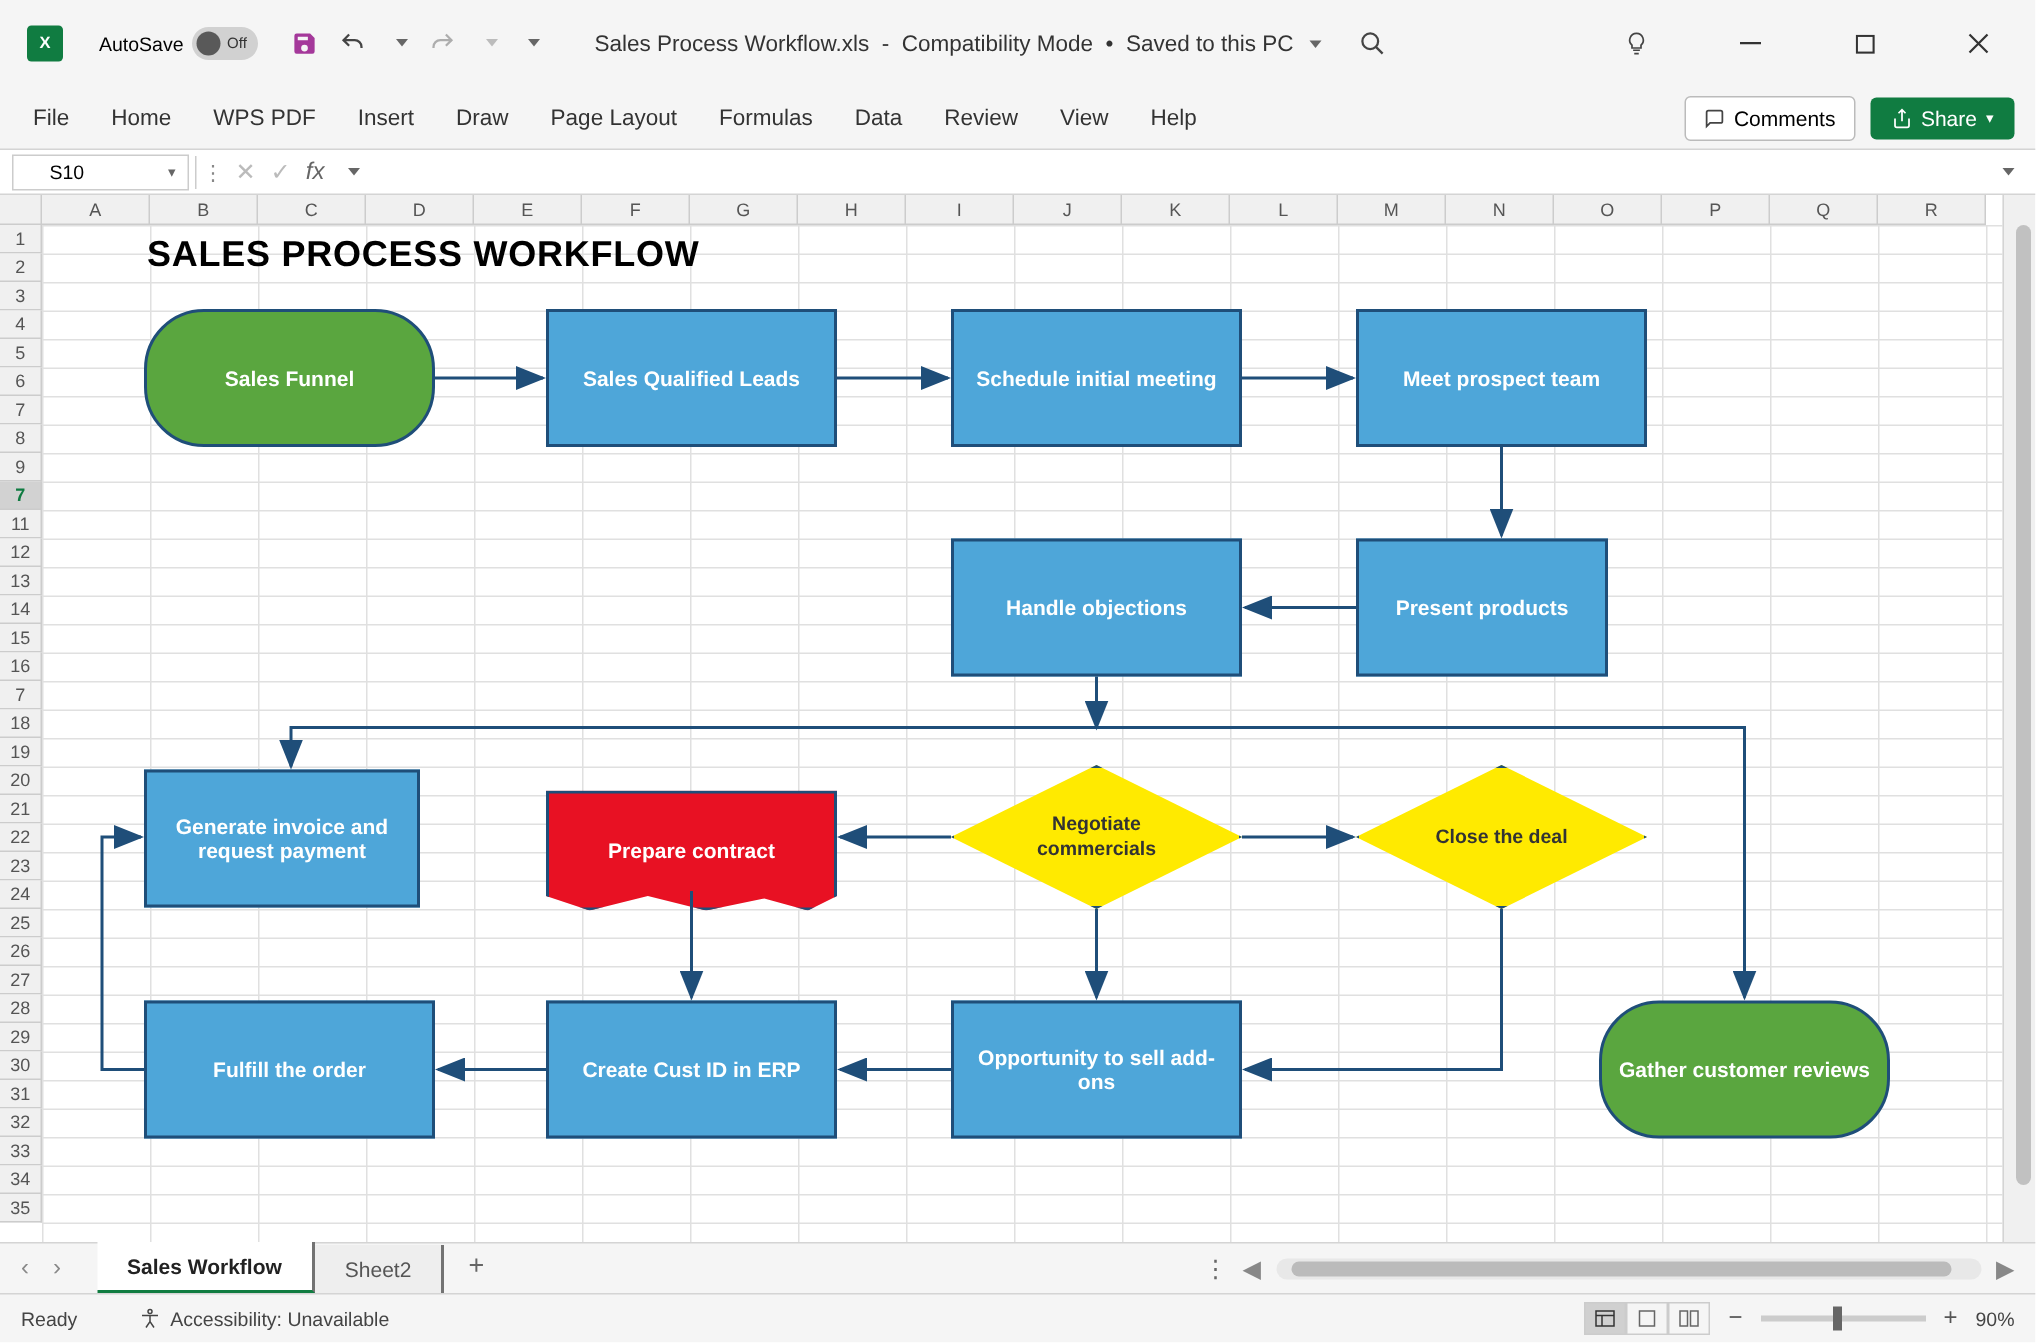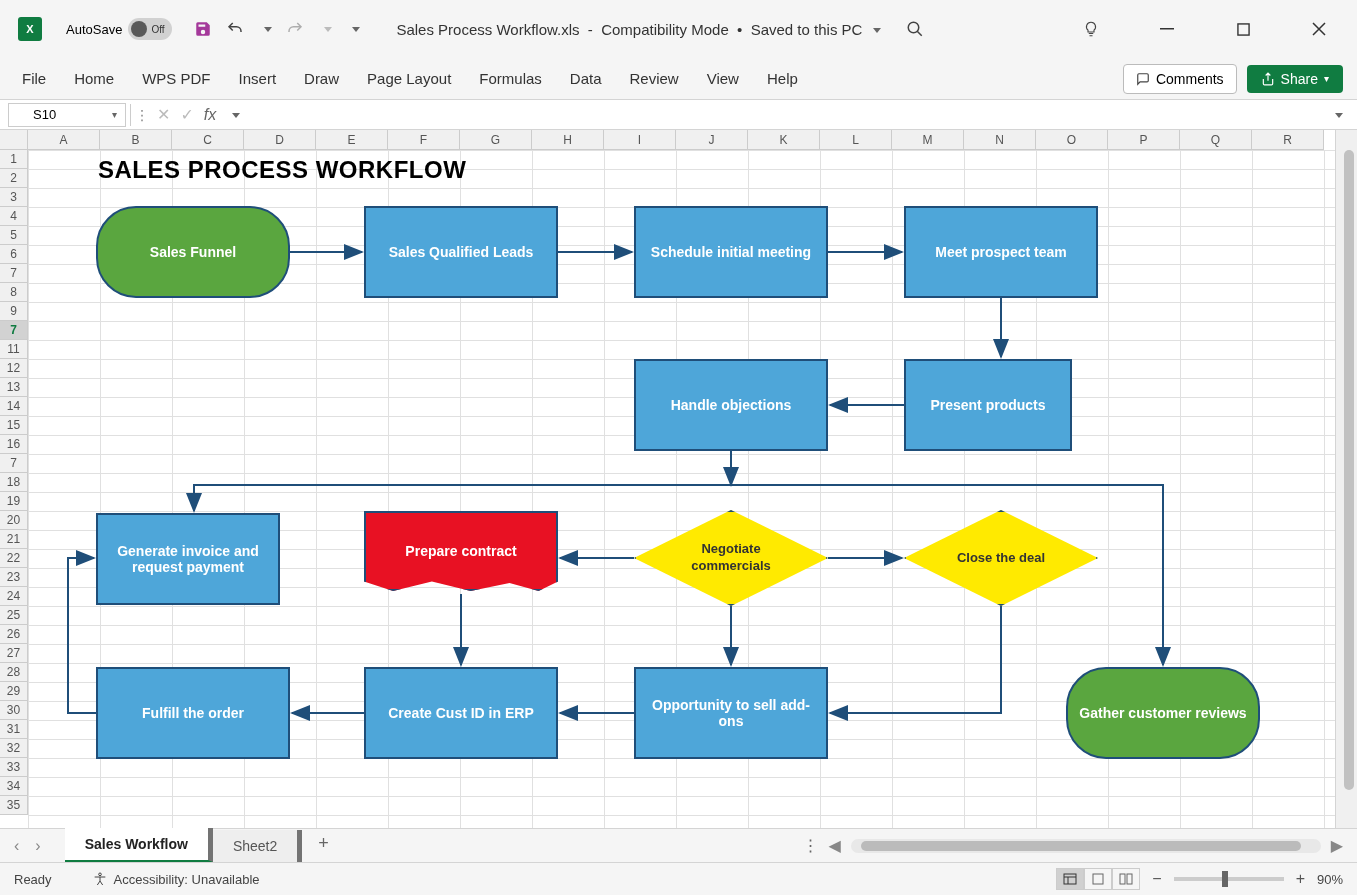--- a/index.html
+++ b/index.html
@@ -52,32 +52,32 @@
 .vscroll-gutter { position: absolute; right: 0; top: 0; width: 22px; bottom: 0; background: #f0f0f0; border-left: 1px solid #d4d4d4; }
 .vscroll-thumb { position: absolute; right: 3px; top: 20px; width: 10px; height: 640px; background: #c1c1c1; border-radius: 5px; }
 
 
 .diagram-title { position: absolute; left: 70px; top: 6px; font-size: 24px; font-weight: 600; letter-spacing: 0.5px; }
 
 
 .shape { position: absolute; display: flex; align-items: center; justify-content: center; text-align: center; font-size: 14px; color: #fff; font-weight: 600; border: 2px solid #1f4e79; }
 .shape.rect { background: #4ea6d9; }
 .shape.rounded { background: #5aa63f; border-radius: 40px; }
-.shape.red { background: #e81123; }
+.shape.red { background: #e81123; margin-top: 16px; }
 .shape.diamond-wrap { border: none; background: none; }
 .diamond-inner { width: 100%; height: 100%; background: #ffea00; border: 2px solid #1f4e79; display: flex; align-items: center; justify-content: center; color: #333; font-weight: 600; font-size: 13px; clip-path: polygon(50% 0, 100% 50%, 50% 100%, 0 50%); padding: 0 30px; line-height: 1.3; }
 
 
 .arrow-svg { position: absolute; left: 0; top: 0; pointer-events: none; overflow: visible; }
 
 
 .sheet-bar { height: 34px; background: #f5f5f5; border-top: 1px solid #d4d4d4; display: flex; align-items: center; padding: 0 14px; }
 .sheet-nav { display: flex; gap: 16px; margin-right: 24px; color: #888; }
 .sheet-tabs { display: flex; align-items: flex-end; height: 100%; }
-.sheet-tab { padding: 8px 20px; font-size: 14px; border-right: 5px solid #737373; cursor: pointer; background: #eee; color: #555; margin-top: 36px; }
+.sheet-tab { padding: 8px 20px; font-size: 14px; border-right: 2px solid #737373; cursor: pointer; background: #eee; color: #555; margin-top: 36px; }
 .sheet-tab.active { background: #fff; font-weight: bold; border-bottom: 2px solid #107c41; color: #222; }
 .sheet-add { padding: 8px 16px; font-size: 18px; color: #666; cursor: pointer; }
 .sheet-right { margin-left: auto; display: flex; align-items: center; gap: 10px; }
 .h-scroll { width: 470px; height: 14px; background: #e8e8e8; border-radius: 7px; position: relative; }
 .h-scroll-thumb { position: absolute; left: 10px; width: 440px; height: 10px; top: 2px; background: #bbb; border-radius: 5px; }
 
 
 .status-bar { height: 33px; background: #f5f5f5; border-top: 1px solid #d4d4d4; display: flex; align-items: center; padding: 0 14px; font-size: 13px; color: #444; }
 .status-right { margin-left: auto; display: flex; align-items: center; gap: 12px; }
 .view-btns { display: flex; }

